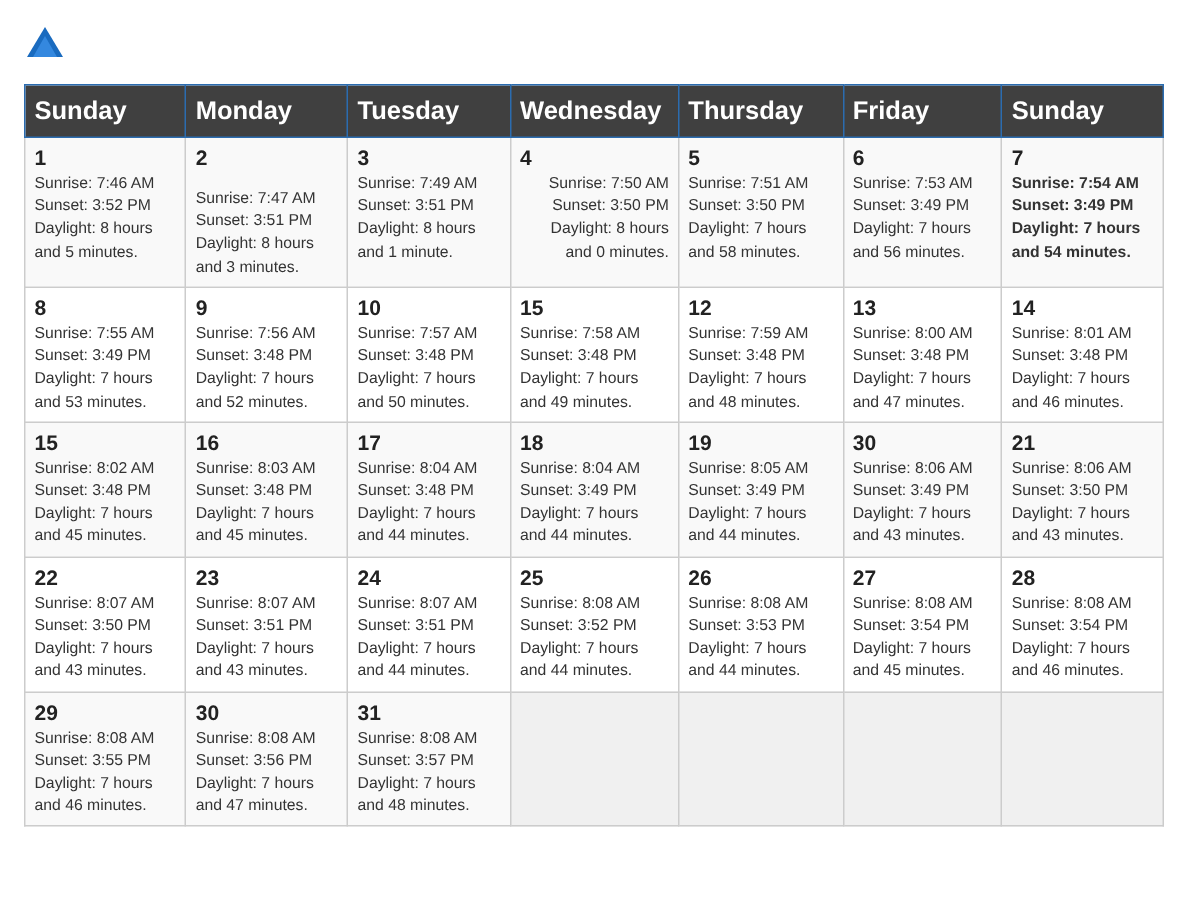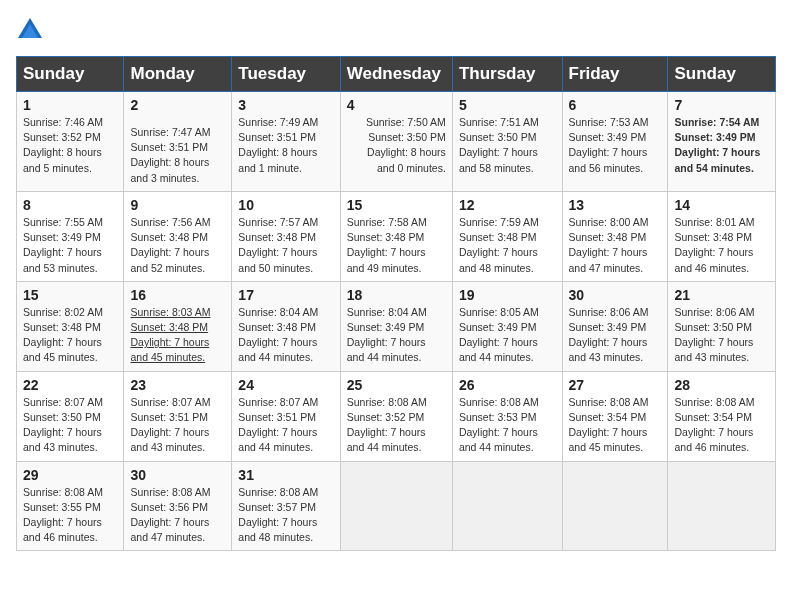--- a/index.html
+++ b/index.html
@@ -234,21 +234,21 @@
       <tr>
         <td>
           <span class="day-num">15</span>
           <div class="day-info" style="white-space: pre-line;">Sunrise: 8:02 AM
 Sunset: 3:48 PM
 Daylight: 7 hours
 and 45 minutes.</div>
         </td>
         <td>
           <span class="day-num">16</span>
-          <div class="day-info" style="white-space: pre-line; text-decoration: underline;">Sunrise: 8:03 AM
+          <div class="day-info" style="white-space: pre-line;">Sunrise: 8:03 AM
 Sunset: 3:48 PM
 Daylight: 7 hours
 and 45 minutes.</div>
         </td>
         <td>
           <span class="day-num">17</span>
           <div class="day-info" style="white-space: pre-line;">Sunrise: 8:04 AM
 Sunset: 3:48 PM
 Daylight: 7 hours
 and 44 minutes.</div>

